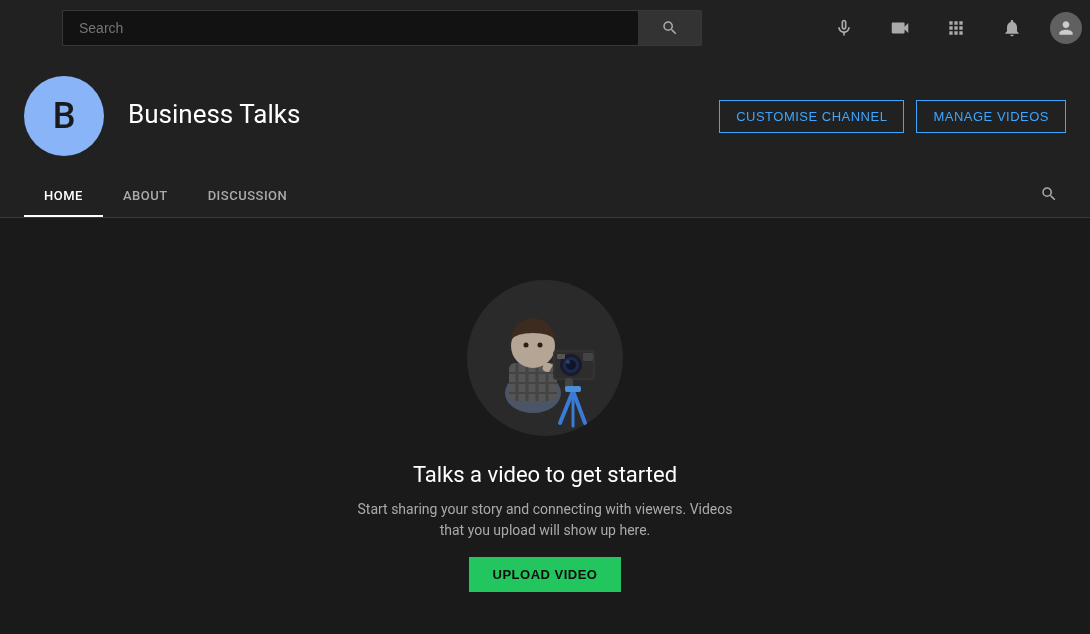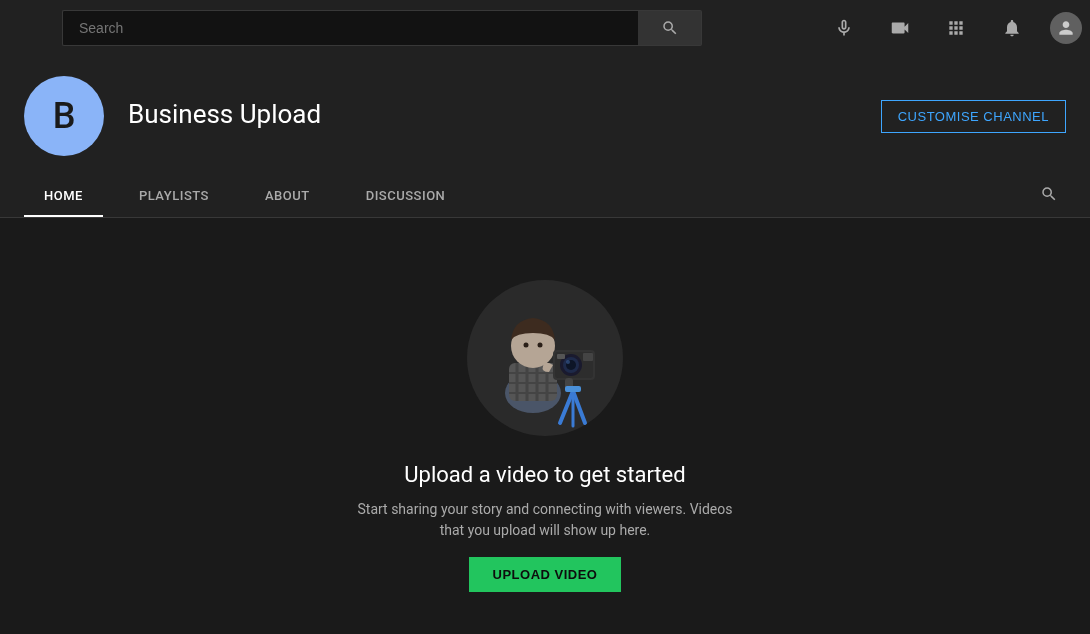--- a/index.html
+++ b/index.html
@@ -146,21 +146,21 @@
       font-weight: 500;
       cursor: pointer;
       letter-spacing: 0.5px;
       text-transform: uppercase;
     }
 
     
     .channel-tabs {
       display: flex;
       align-items: center;
-      gap: 16px;
+      gap: 0;
       text-align: center;
     }
     .tab-item {
       padding: 12px 20px;
       font-size: 13px;
       font-weight: 500;
       color: #aaa;
       cursor: pointer;
       text-transform: uppercase;
       letter-spacing: 0.5px;
@@ -267,29 +267,29 @@
     </button>
   </div>
 </nav>
 
 <div class="channel-header">
   <div class="channel-info">
     <div class="channel-avatar">
       <span>B</span>
     </div>
     <div class="channel-details">
-      <div class="channel-name">Business Upload</div>
+      <div class="channel-name">Business Talks</div>
     </div>
     <div class="channel-actions">
       <button class="btn-customise">CUSTOMISE CHANNEL</button>
+      <button class="btn-manage">MANAGE VIDEOS</button>
     </div>
   </div>
   <div class="channel-tabs">
     <div class="tab-item active">HOME</div>
-    <div class="tab-item">PLAYLISTS</div>
     <div class="tab-item">ABOUT</div>
     <div class="tab-item">DISCUSSION</div>
     <button class="tab-search">
       <svg width="18" height="18" viewBox="0 0 24 24" fill="#aaa">
         <path d="M15.5 14h-.79l-.28-.27A6.471 6.471 0 0 0 16 9.5 6.5 6.5 0 1 0 9.5 16c1.61 0 3.09-.59 4.23-1.57l.27.28v.79l5 4.99L20.49 19l-4.99-5zm-6 0C7.01 14 5 11.99 5 9.5S7.01 5 9.5 5 14 7.01 14 9.5 11.99 14 9.5 14z"></path>
       </svg>
     </button>
   </div>
 </div>
 
@@ -336,16 +336,16 @@
       <line x1="108" y1="113" x2="95" y2="145" stroke="#3a7bd5" stroke-width="4" stroke-linecap="round"></line>
       <line x1="108" y1="113" x2="120" y2="145" stroke="#3a7bd5" stroke-width="4" stroke-linecap="round"></line>
       <line x1="108" y1="113" x2="108" y2="148" stroke="#3a7bd5" stroke-width="3" stroke-linecap="round"></line>
 
       <rect x="100" y="108" width="16" height="6" rx="2" fill="#4a90d9"></rect>
 
       <path d="M88 87 Q80 82 78 88 Q76 94 84 94" fill="#b5a595"></path>
     </svg>
   </div>
 
-  <div class="upload-title">Upload a video to get started</div>
+  <div class="upload-title">Talks a video to get started</div>
   <div class="upload-desc">Start sharing your story and connecting with viewers. Videos that you upload will show up here.</div>
   <button class="btn-upload">UPLOAD VIDEO</button>
 </main>
 
 </body></html>

